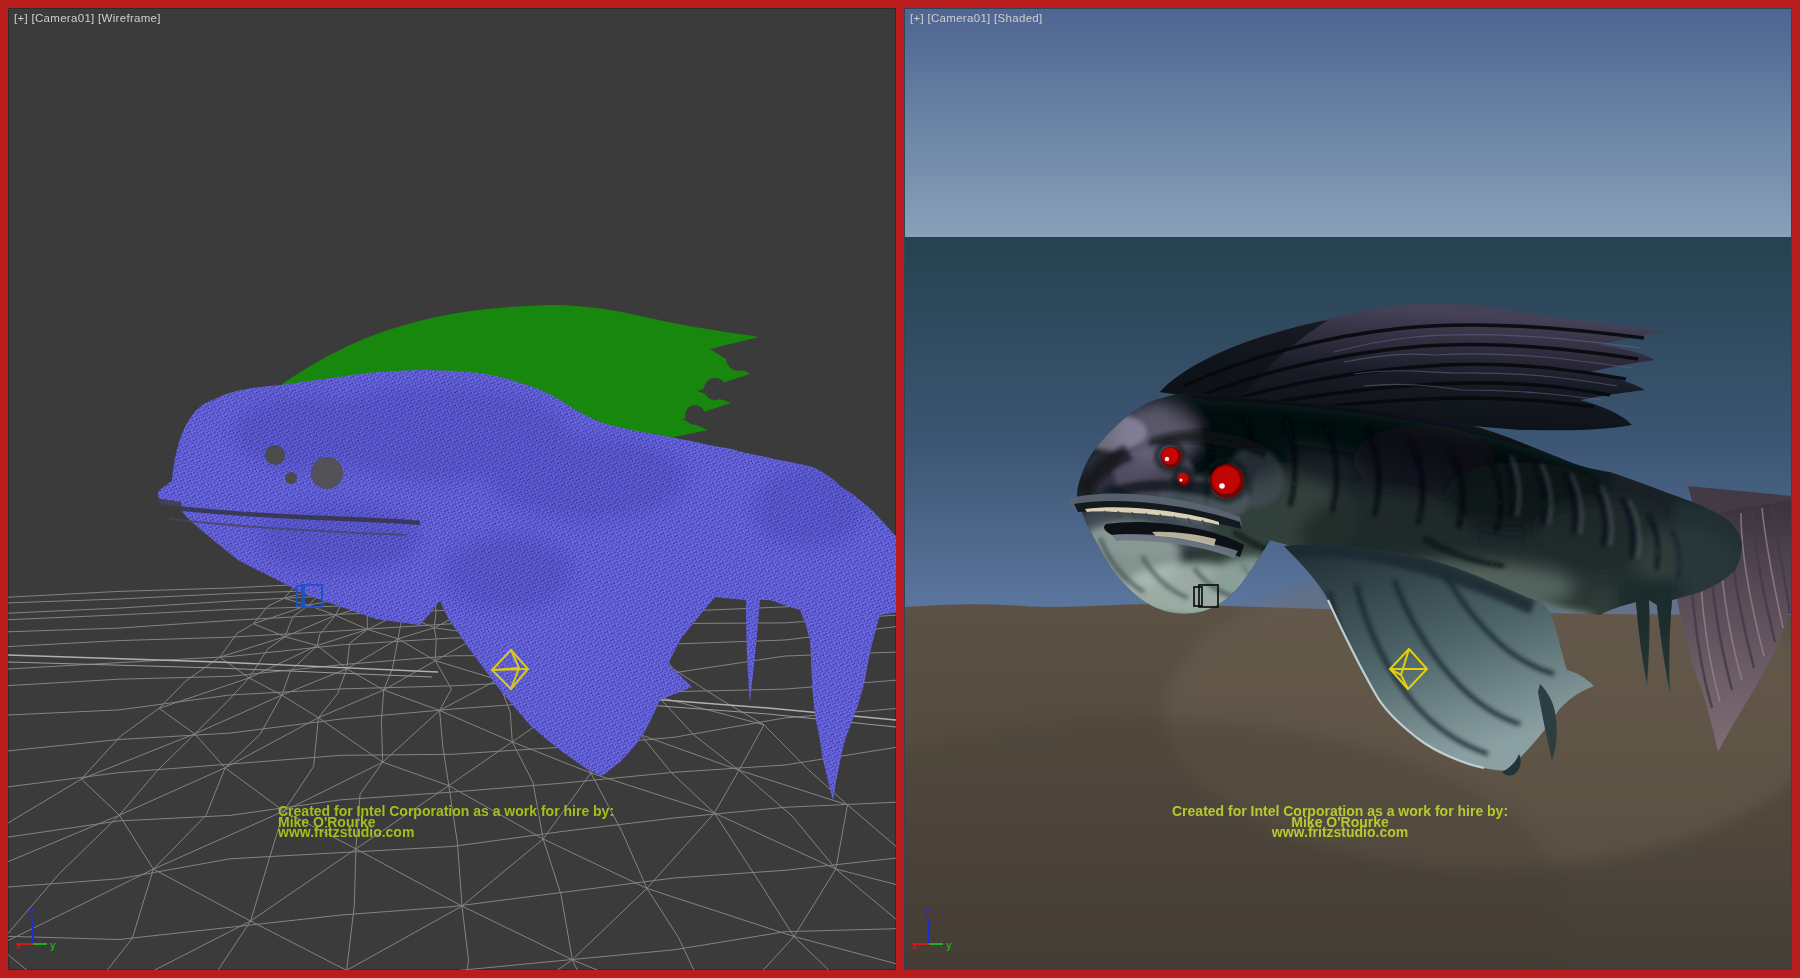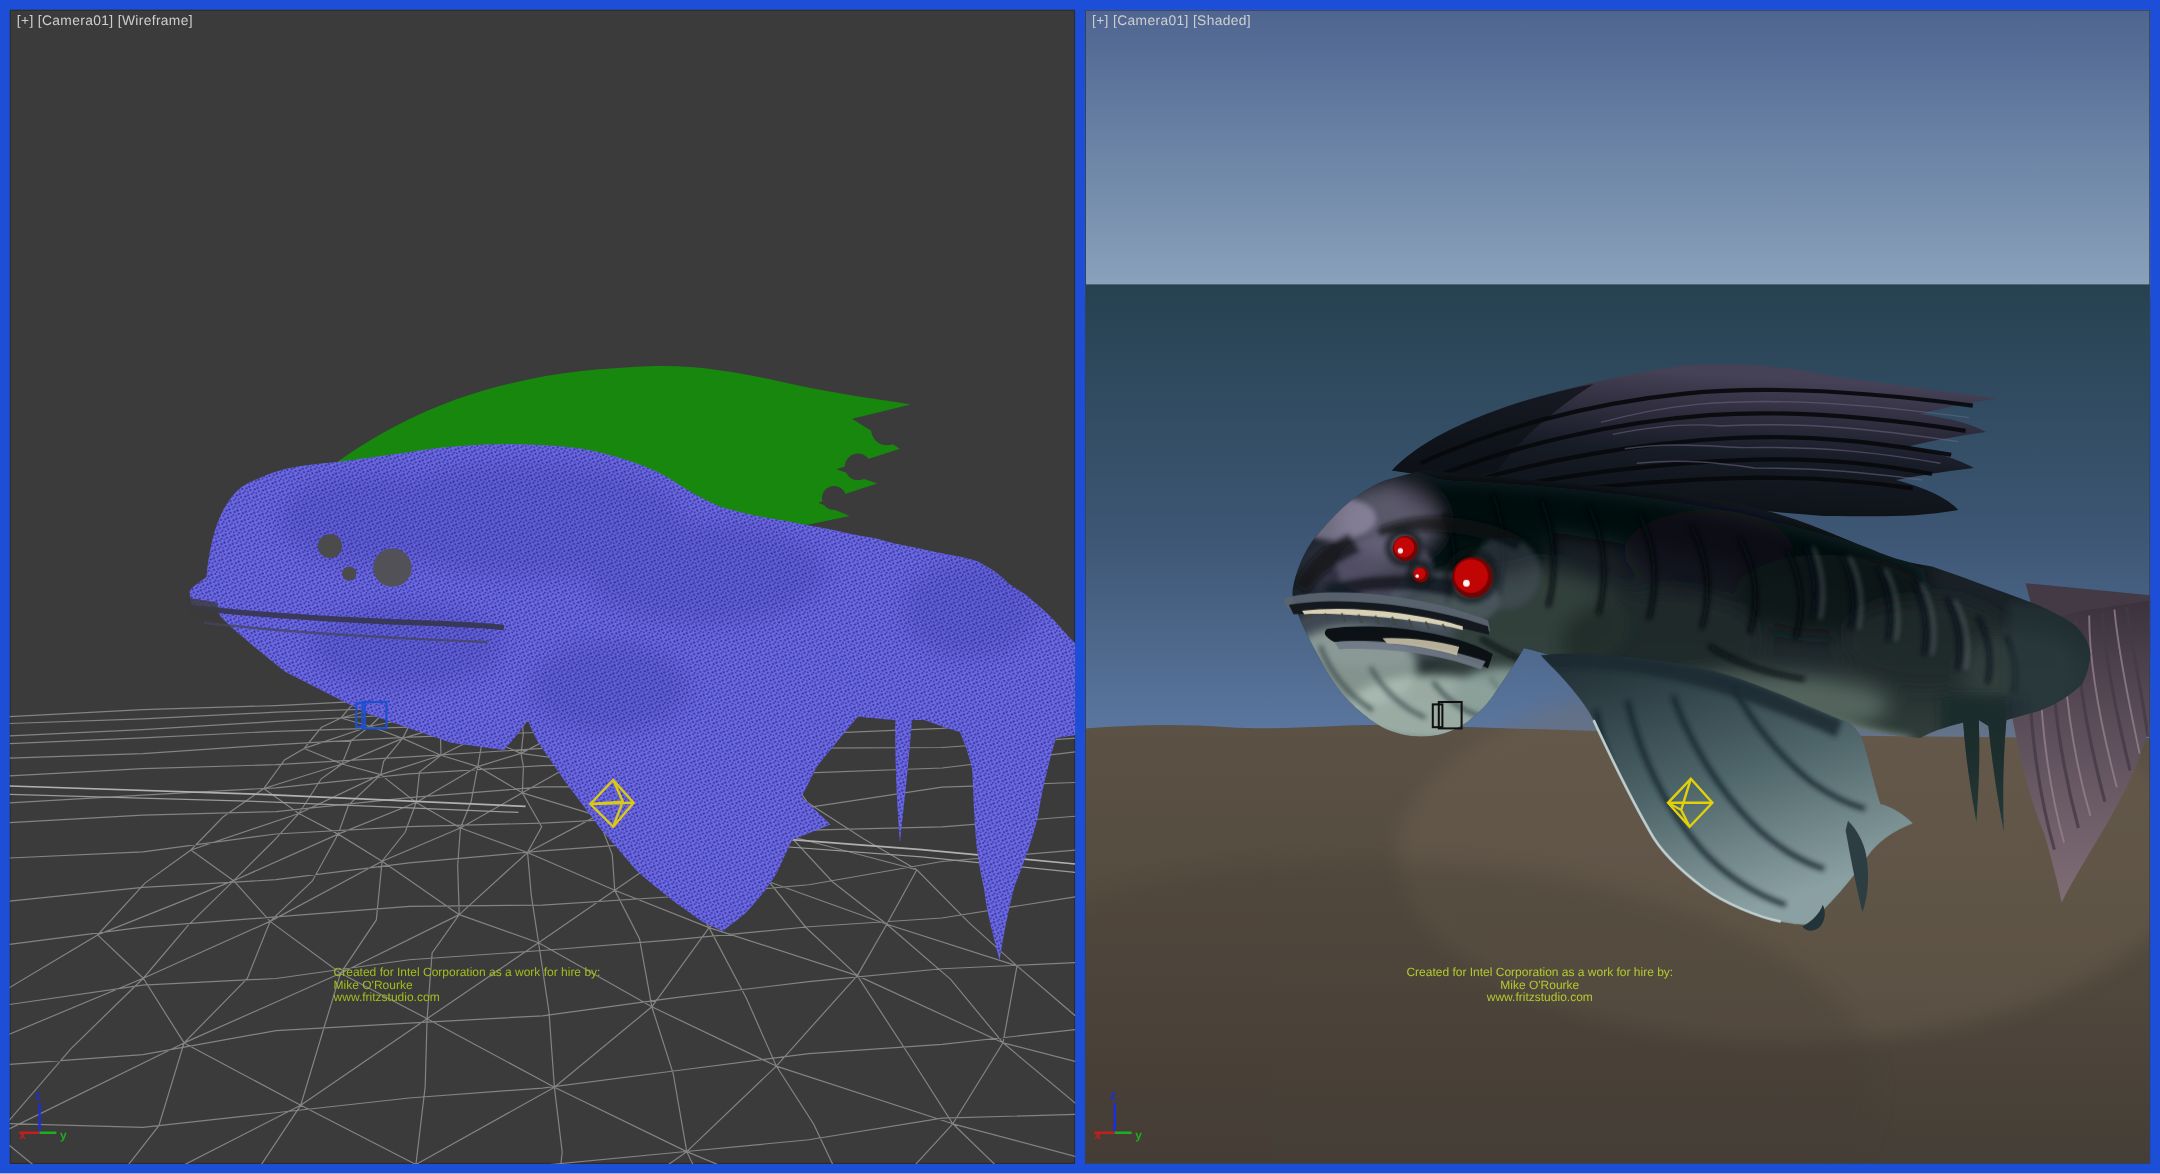--- a/index.html
+++ b/index.html
@@ -1,21 +1,21 @@
 <!DOCTYPE html>
 <html><head><meta charset="utf-8">
 <style>
 html,body{margin:0;padding:0;background:#ffffff;width:1800px;height:978px;overflow:hidden;}
 *{font-family:"Liberation Sans",sans-serif;}
-#page{position:relative;width:1800px;height:978px;background:#1d4ed8;}
+#page{position:relative;width:1800px;height:978px;background:#b91c1c;}
 .vp{position:absolute;top:8px;width:888px;height:962px;}
 #vpL{left:8px;}
 #vpR{left:904px;text-align:center;}
 .lbl{position:absolute;top:4px;left:6px;font-size:11.5px;color:#cfcfcf;letter-spacing:0.3px;z-index:5;}
-.cred{position:absolute;font-size:10px;font-weight:400;line-height:10.5px;letter-spacing:0px;z-index:5;}
+.cred{position:absolute;font-size:14px;font-weight:700;line-height:10.5px;letter-spacing:0px;z-index:5;}
 </style></head>
 <body>
 <div id="page">
 <div class="vp" id="vpL">
 <div class="lbl">[+] [Camera01] [Wireframe]</div>
 <div class="cred" style="left:270px;top:798px;color:#a7bd1c;">Created for Intel Corporation as a work for hire by:<br>Mike O'Rourke<br>www.fritzstudio.com</div>
 <svg width="888" height="962" viewBox="0 0 888 962">
 <defs>
 <pattern id="stip" width="7" height="7" patternUnits="userSpaceOnUse" patternTransform="rotate(8)">
 <circle cx="1.2" cy="2" r="0.95" fill="#20207a"></circle>

